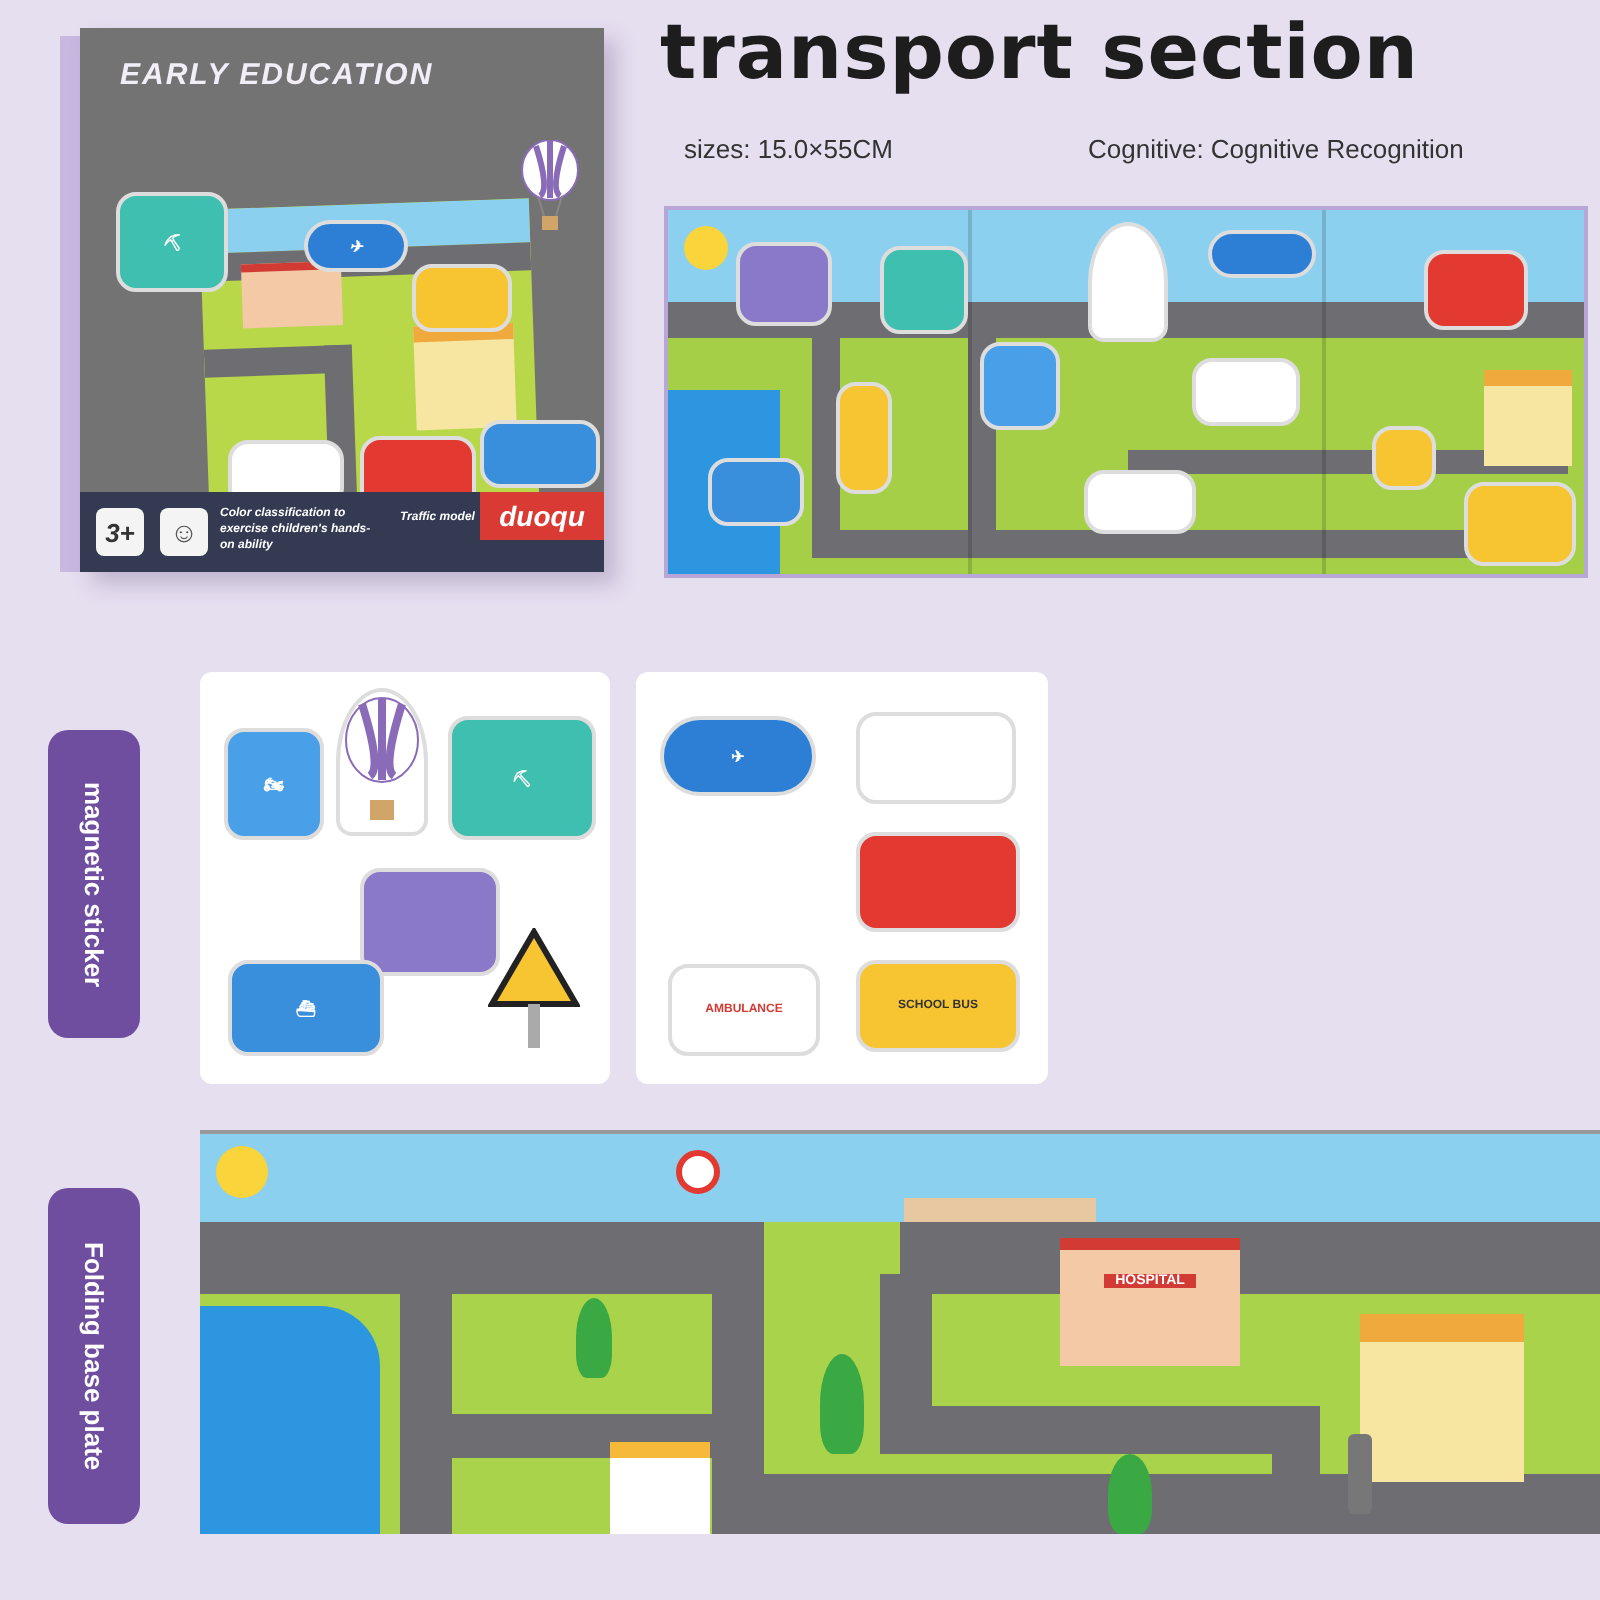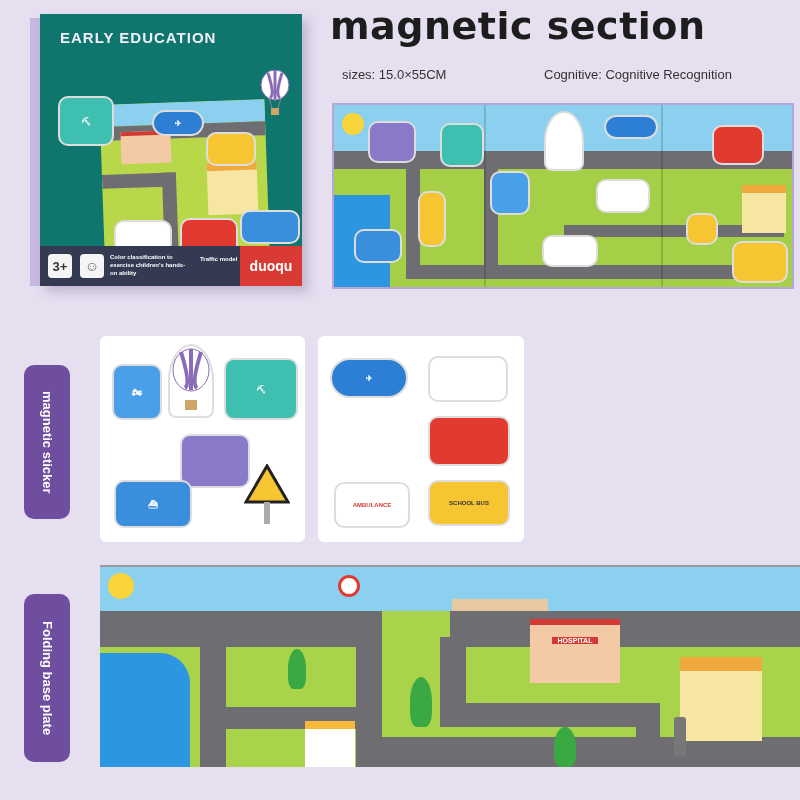--- a/index.html
+++ b/index.html
@@ -1,23 +1,23 @@
 <!DOCTYPE html>
 <html><head>
 <meta charset="utf-8">
 <style>
   html,body{margin:0;padding:0;}
   body{width:800px;height:800px;background:#e6dff0;position:relative;overflow:hidden;font-family:"Liberation Sans",sans-serif;}
   .abs{position:absolute;}
   
-  .box{left:40px;top:14px;width:262px;height:272px;background:#0f766e;box-shadow:6px 6px 10px rgba(80,60,110,.25);}
+  .box{left:40px;top:14px;width:262px;height:272px;background:#737373;box-shadow:6px 6px 10px rgba(80,60,110,.25);font-style:italic;}
   .box-spine{left:30px;top:18px;width:12px;height:268px;background:#c8b8e0;}
   .box-title{left:20px;top:14px;color:#f2eef8;font-weight:bold;font-size:15px;line-height:20px;letter-spacing:1px;}
   .box-strip{left:0;top:232px;width:262px;height:40px;background:#333a52;}
-  .box-brand{right:0;top:0;width:62px;height:40px;background:#d93a33;color:#fff;font-weight:bold;font-size:14px;display:flex;align-items:center;justify-content:center;}
+  .box-brand{right:0;top:0;width:62px;height:24px;background:#d93a33;color:#fff;font-weight:bold;font-size:14px;display:flex;align-items:center;justify-content:center;}
   .age{left:8px;top:8px;width:24px;height:24px;background:#f4f4f4;border-radius:4px;color:#333;font-weight:bold;font-size:13px;display:flex;align-items:center;justify-content:center;}
   .face{left:40px;top:8px;width:24px;height:24px;background:#f4f4f4;border-radius:4px;font-size:14px;display:flex;align-items:center;justify-content:center;color:#555;}
   .strip-text{left:70px;top:7px;width:80px;color:#fff;font-size:6px;font-weight:bold;line-height:8px;}
   .strip-text2{left:160px;top:9px;color:#fff;font-size:6px;font-weight:bold;line-height:8px;}
   .cover-art{left:62px;top:88px;width:165px;height:148px;background:#b8d84a;transform:rotate(-2deg);overflow:hidden;}
   
   .headline{left:330px;top:4px;font-size:38px;font-weight:bold;color:#1d1d1d;letter-spacing:.5px;font-family:"DejaVu Sans",sans-serif;}
   .spec{left:342px;top:67px;font-size:13px;color:#333;}
   .func{left:544px;top:67px;font-size:13px;color:#333;}
   
@@ -65,21 +65,21 @@
   <div class="sticker" style="left:140px;top:204px;width:54px;height:34px;background:#e23a30;"></div>
   <div class="abs box-strip">
     <div class="abs age">3+</div>
     <div class="abs face">☺</div>
     <div class="abs strip-text">Color classification to exercise children's hands-on ability</div>
     <div class="abs strip-text2" style="width:40px;">Traffic model</div>
     <div class="box-brand abs">duoqu</div>
   </div>
 </div>
 
-<div class="abs headline">magnetic section</div>
+<div class="abs headline">transport section</div>
 <div class="abs spec">sizes:  15.0×55CM</div>
 <div class="abs func">Cognitive: Cognitive Recognition</div>
 
 <div class="abs board">
   <div class="abs" style="left:0;top:0;width:100%;height:46px;background:#8cd0ef;"></div>
   <div class="abs" style="left:8px;top:8px;width:22px;height:22px;border-radius:50%;background:#f9d43a;"></div>
   <div class="abs road" style="left:0;top:46px;width:100%;height:18px;"></div>
   <div class="abs road" style="left:72px;top:64px;width:14px;height:110px;"></div>
   <div class="abs road" style="left:150px;top:64px;width:14px;height:110px;"></div>
   <div class="abs road" style="left:72px;top:160px;width:380px;height:14px;"></div>

